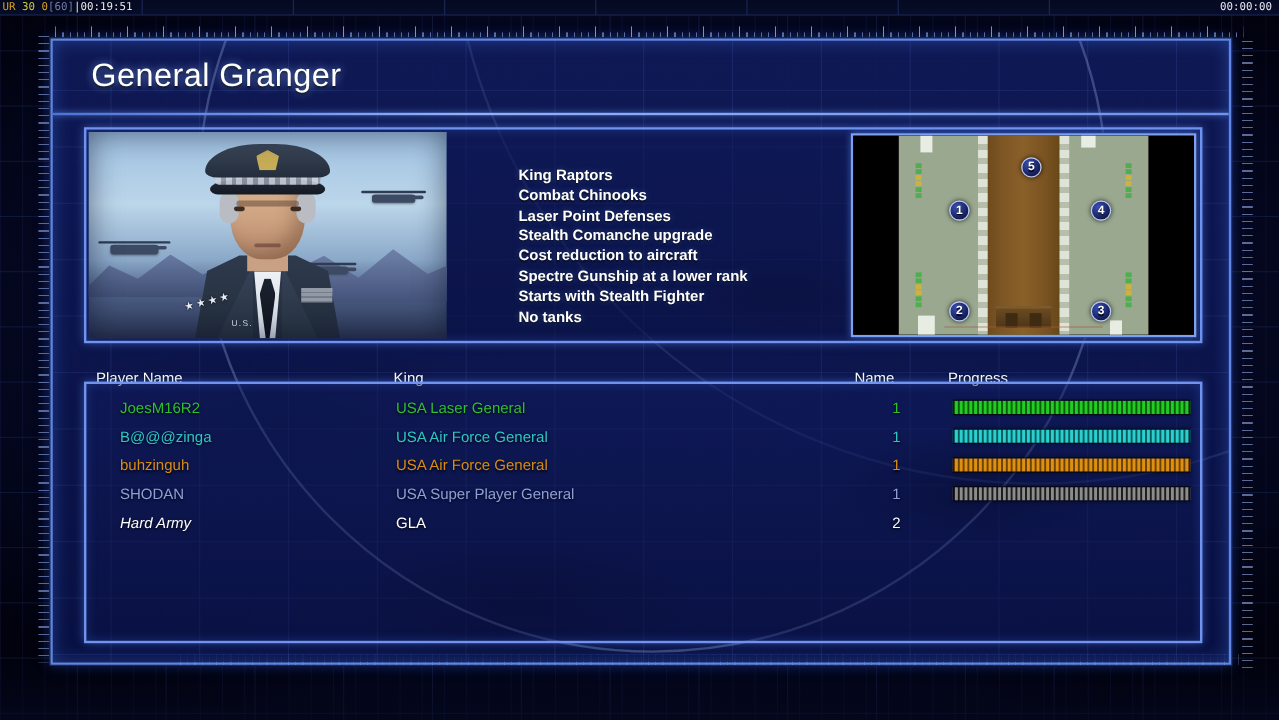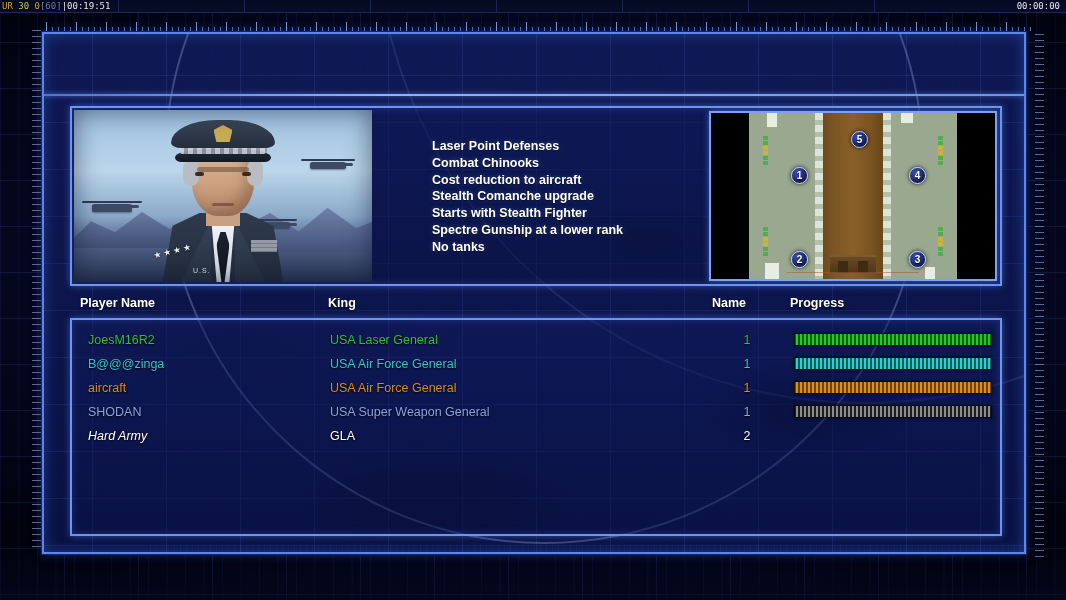--- a/index.html
+++ b/index.html
@@ -422,23 +422,24 @@
 
   
   #list-header {
     position: absolute;
     left: 26px; top: 262px;
     width: 932px; height: 20px;
   }
   #list-header .col {
     position: absolute;
     font-size: 12.5px;
-    font-weight: bold;
+    font-weight: normal;
     color: #ffffff;
     text-shadow: 0 1px 2px rgba(0,0,0,.9);
+    margin-top: 12px;
   }
   .col-name { left: 10px; }
   .col-army { left: 258px; }
   .col-team { left: 642px; }
   .col-prog { left: 720px; }
 
   #player-panel {
     position: absolute;
     left: 26px; top: 284px;
     width: 932px; height: 218px;
@@ -448,21 +449,21 @@
     overflow: hidden;
   }
   .prow {
     position: relative;
     height: 24px;
     display: flex;
     align-items: center;
   }
   #rows-wrap { position:absolute; left:0; right:0; top:8px; }
   .prow .p-name {
-    position: absolute; left: 16px;
+    position: absolute; left: 28px;
     font-size: 12.5px;
     text-shadow: 0 1px 2px rgba(0,0,0,.85);
     white-space: nowrap;
   }
   .prow .p-army {
     position: absolute; left: 258px;
     font-size: 12.5px;
     text-shadow: 0 1px 2px rgba(0,0,0,.85);
     white-space: nowrap;
   }
@@ -530,20 +531,21 @@
   <div class="ruler" id="ruler-right"></div>
   <div class="ruler" id="ruler-bottom"></div>
 
   <div id="dialog">
     <div id="dialog-grid"></div>
     <div id="dialog-blotch"></div>
     <div id="dialog-arc"></div>
     <div id="dialog-arc2"></div>
 
     <div id="title-row">
+      <div id="page-title">General Granger</div>
       <div id="title-underline"></div>
     </div>
 
     <div id="info-panel">
 
       <div id="portrait">
         <div class="mtn-l"></div>
         <div class="mtn-r"></div>
         <div class="heli" id="heli1"></div>
         <div class="heli" id="heli2"></div>
@@ -567,26 +569,27 @@
           <div class="captop"></div>
           <div class="capbadge"></div>
           <div class="stars">★★★★</div>
           <div class="usbadge">U.S.</div>
           <div class="ribbons"></div>
         </div>
         <div id="portrait-vignette"></div>
       </div>
 
       <div id="features">
+        <div class="feat">King Raptors</div>
+        <div class="feat">Combat Chinooks</div>
         <div class="feat">Laser Point Defenses</div>
-        <div class="feat">Combat Chinooks</div>
+        <div class="feat">Stealth Comanche upgrade</div>
         <div class="feat">Cost reduction to aircraft</div>
-        <div class="feat">Stealth Comanche upgrade</div>
+        <div class="feat">Spectre Gunship at a lower rank</div>
         <div class="feat">Starts with Stealth Fighter</div>
-        <div class="feat">Spectre Gunship at a lower rank</div>
         <div class="feat">No tanks</div>
       </div>
 
       <div id="minimap-frame">
         <div id="minimap">
           <div id="mm-terrain">
             <div id="mm-river">
               <div id="mm-river-edgeL"></div>
               <div id="mm-river-edgeR"></div>
             </div>
@@ -659,30 +662,30 @@
           </div>
           <div class="prow">
             <div class="p-name" style="color: rgb(47, 198, 198);">B@@@zinga</div>
             <div class="p-army" style="color: rgb(47, 198, 198);">USA Air Force General</div>
             <div class="p-team" style="color: rgb(47, 198, 198);">1</div>
             <div class="p-prog">
               <div class="bar" style="width: 100%; background-image: linear-gradient(to right, rgb(10, 92, 92) 0px, rgb(10, 92, 92) 1px, rgb(42, 208, 208) 1px, rgb(42, 208, 208) 3px, rgb(10, 92, 92) 3px, rgb(10, 92, 92) 4px);"></div>
             </div>
           </div>
           <div class="prow">
-            <div class="p-name" style="color: rgb(217, 140, 18);">aircraft</div>
+            <div class="p-name" style="color: rgb(217, 140, 18);">buhzinguh</div>
             <div class="p-army" style="color: rgb(217, 140, 18);">USA Air Force General</div>
             <div class="p-team" style="color: rgb(217, 140, 18);">1</div>
             <div class="p-prog">
               <div class="bar" style="width: 100%; background-image: linear-gradient(to right, rgb(106, 66, 5) 0px, rgb(106, 66, 5) 1px, rgb(224, 144, 16) 1px, rgb(224, 144, 16) 3px, rgb(106, 66, 5) 3px, rgb(106, 66, 5) 4px);"></div>
             </div>
           </div>
           <div class="prow">
             <div class="p-name" style="color: rgb(143, 160, 216); text-align: right;">SHODAN</div>
-            <div class="p-army" style="color: rgb(143, 160, 216);">USA Super Weapon General</div>
+            <div class="p-army" style="color: rgb(143, 160, 216);">USA Super Player General</div>
             <div class="p-team" style="color: rgb(143, 160, 216);">1</div>
             <div class="p-prog">
               <div class="bar" style="width: 100%; background-image: linear-gradient(to right, rgb(28, 28, 28) 0px, rgb(28, 28, 28) 1px, rgb(140, 140, 140) 1px, rgb(140, 140, 140) 3px, rgb(28, 28, 28) 3px, rgb(28, 28, 28) 4px);"></div>
             </div>
           </div>
           <div class="prow">
             <div class="p-name" style="color: rgb(255, 255, 255); font-style: italic;">Hard Army</div>
             <div class="p-army" style="color: rgb(255, 255, 255);">GLA</div>
             <div class="p-team" style="color: rgb(255, 255, 255);">2</div>
             <div class="p-prog"></div>

